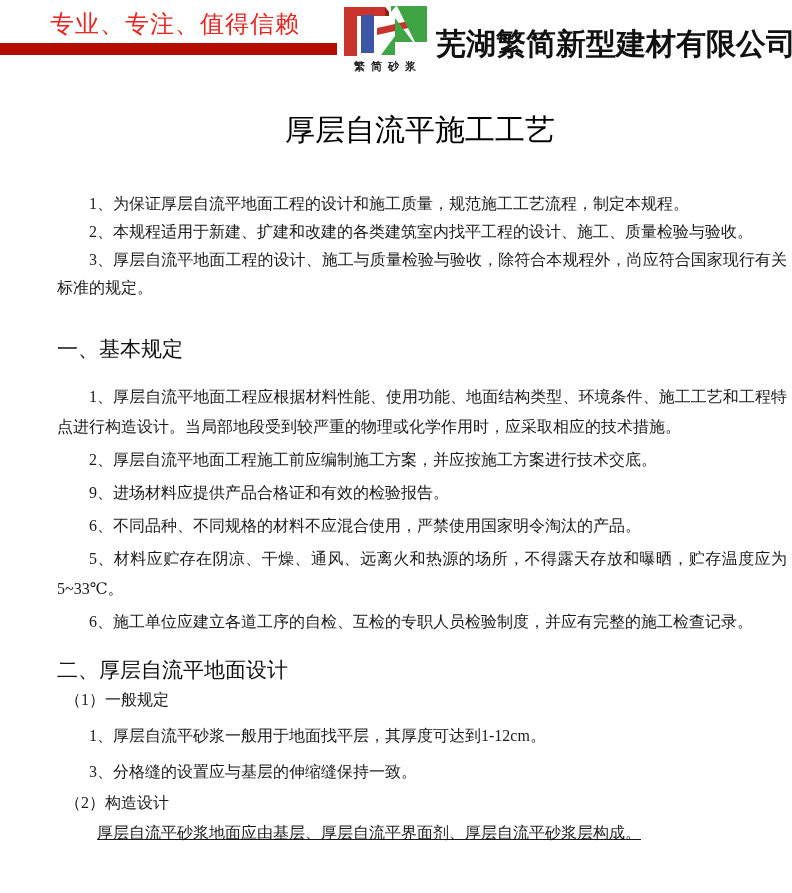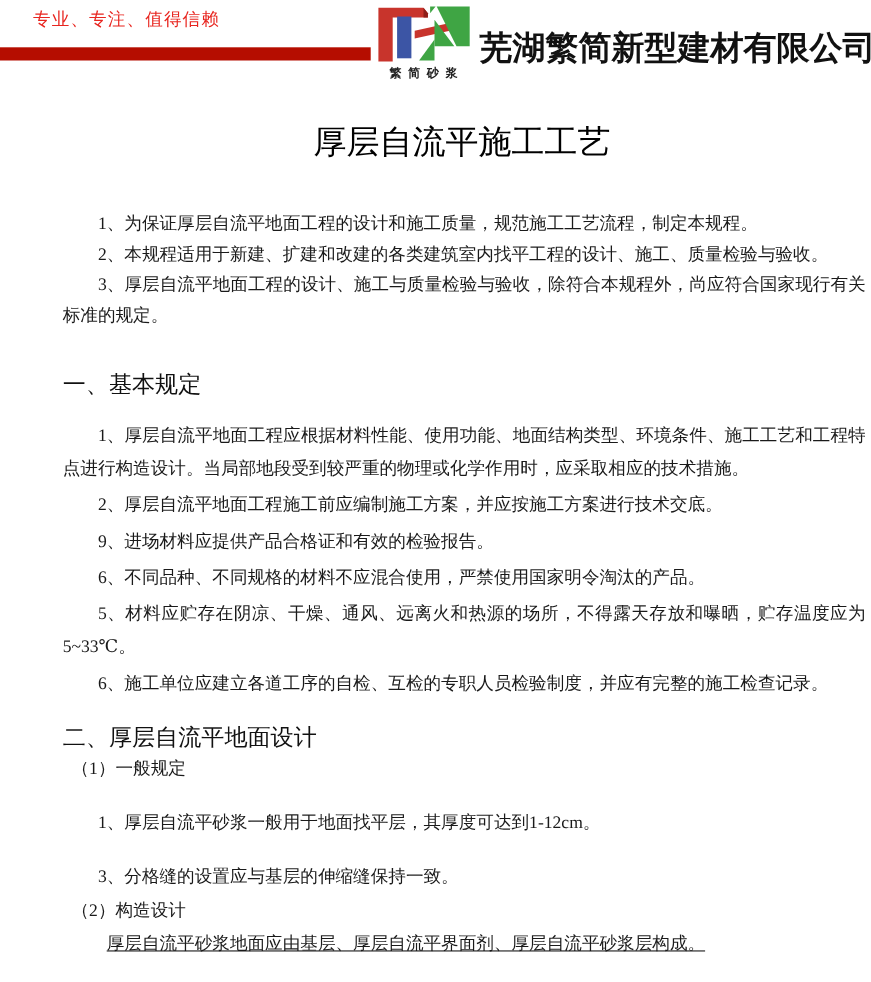--- a/index.html
+++ b/index.html
@@ -6,21 +6,21 @@
   body { font-family:"Liberation Serif","DejaVu Serif",serif; }
   .page {
     position:relative; width:792px; height:893px;
     background:#ffffff; overflow:hidden;
     color:#1a1a1a;
   }
 
   
   .tagline {
     position:absolute; left:30px; top:8px; width:270px;
-    text-align:left; font-size:16px; letter-spacing:1px;
+    text-align:right; font-size:24px; letter-spacing:1px;
     color:#e8251f; white-space:nowrap;
   }
   .red-bar {
     position:absolute; left:0; top:43px; width:337px; height:12px;
     background:#b50d00;
   }
   .logo {
     position:absolute; left:339px; top:2px; width:92px; height:58px;
   }
   .logo-caption {
@@ -48,21 +48,21 @@
   .sec-heading {
     font-size:21px; font-weight:normal; line-height:30px;
     margin:32px 0 0 0; color:#111;
   }
   .sec-heading.second { margin-top:18px; }
   .items { margin-top:18px; }
   .items p { line-height:30px; text-indent:2em; margin-top:3px; }
   .items p:first-child { margin-top:0; }
   .sub-label { line-height:30px; margin-top:22px; padding-left:8px; }
   .sub-label.second { margin-top:1px; }
-  .sub-items p { line-height:30px; text-indent:2em; margin-top:19px; }
+  .sub-items p { line-height:30px; text-indent:2em; margin-top:6px; }
   .plain-para { line-height:30px; text-indent:2.5em; margin-top:1px;text-decoration:underline; }
 </style>
 </head>
 <body>
 
 <div class="page">
 
   <div class="tagline">专业、专注、值得信赖</div>
   <div class="red-bar"></div>
 

